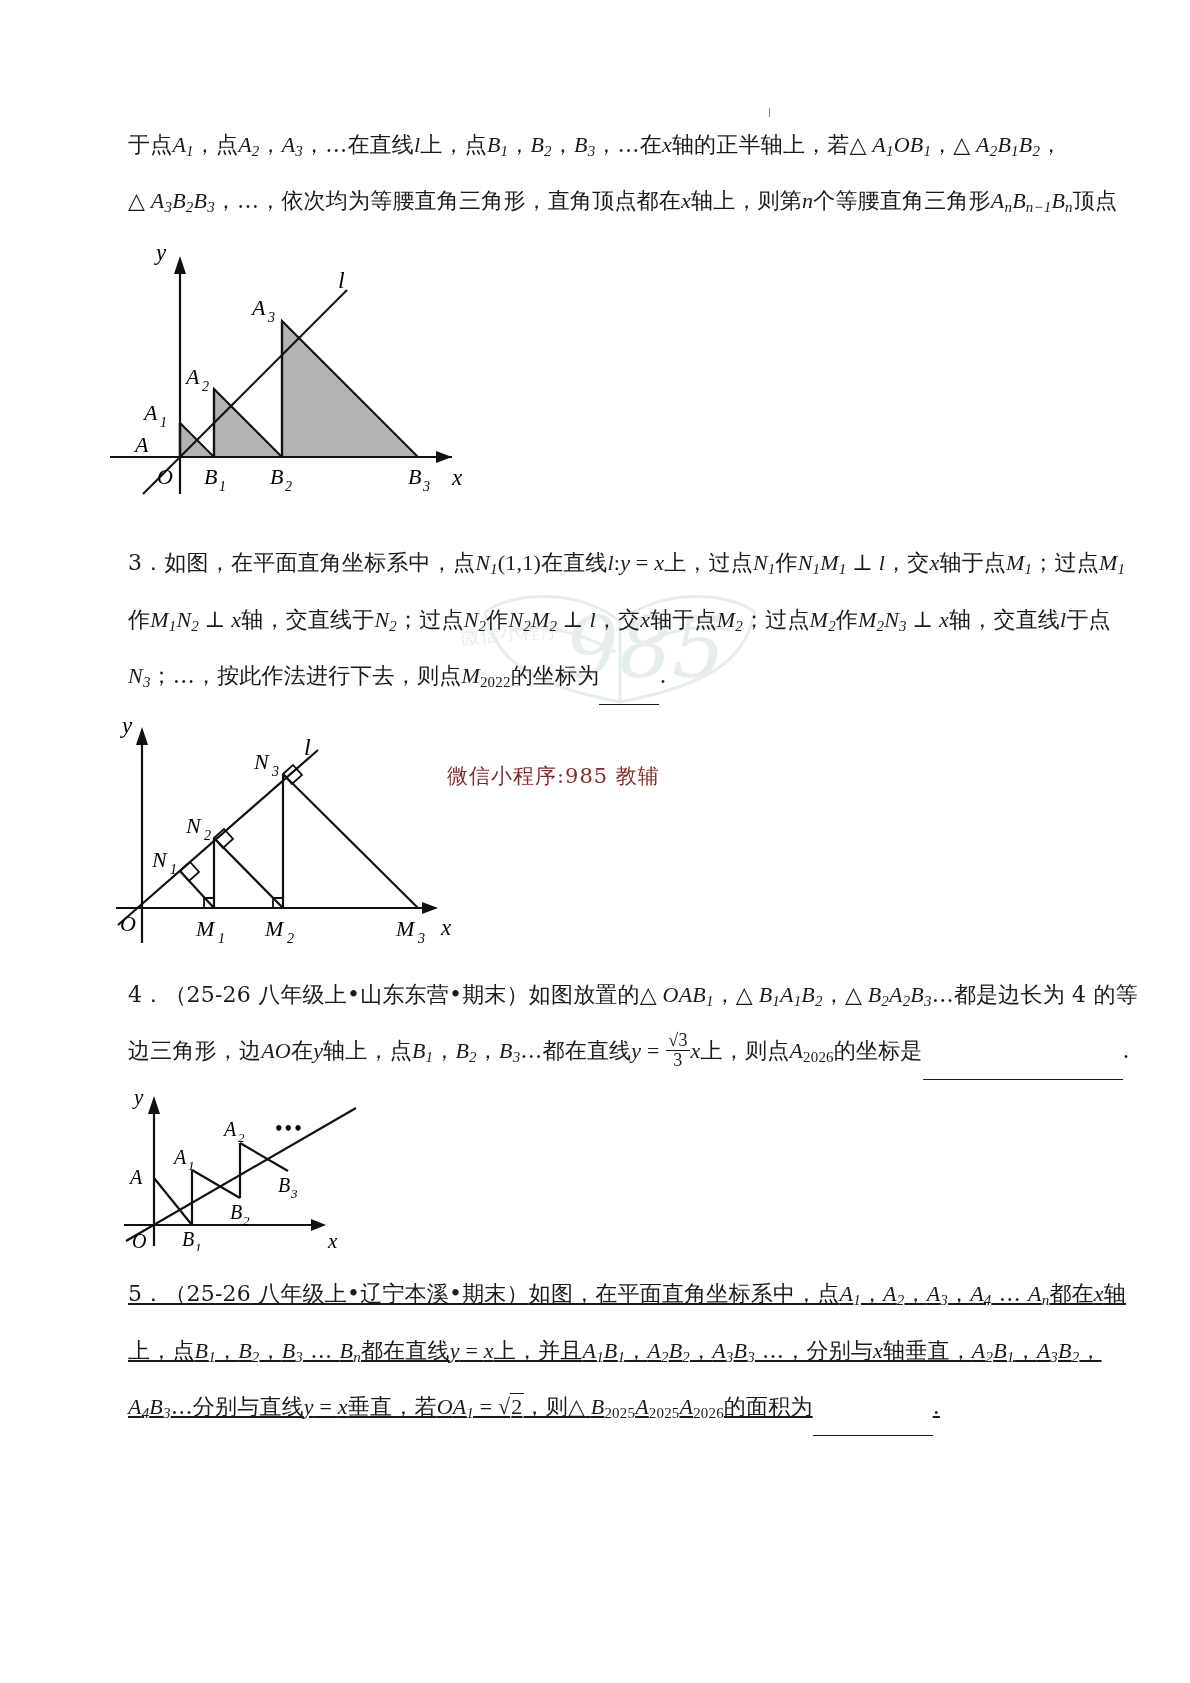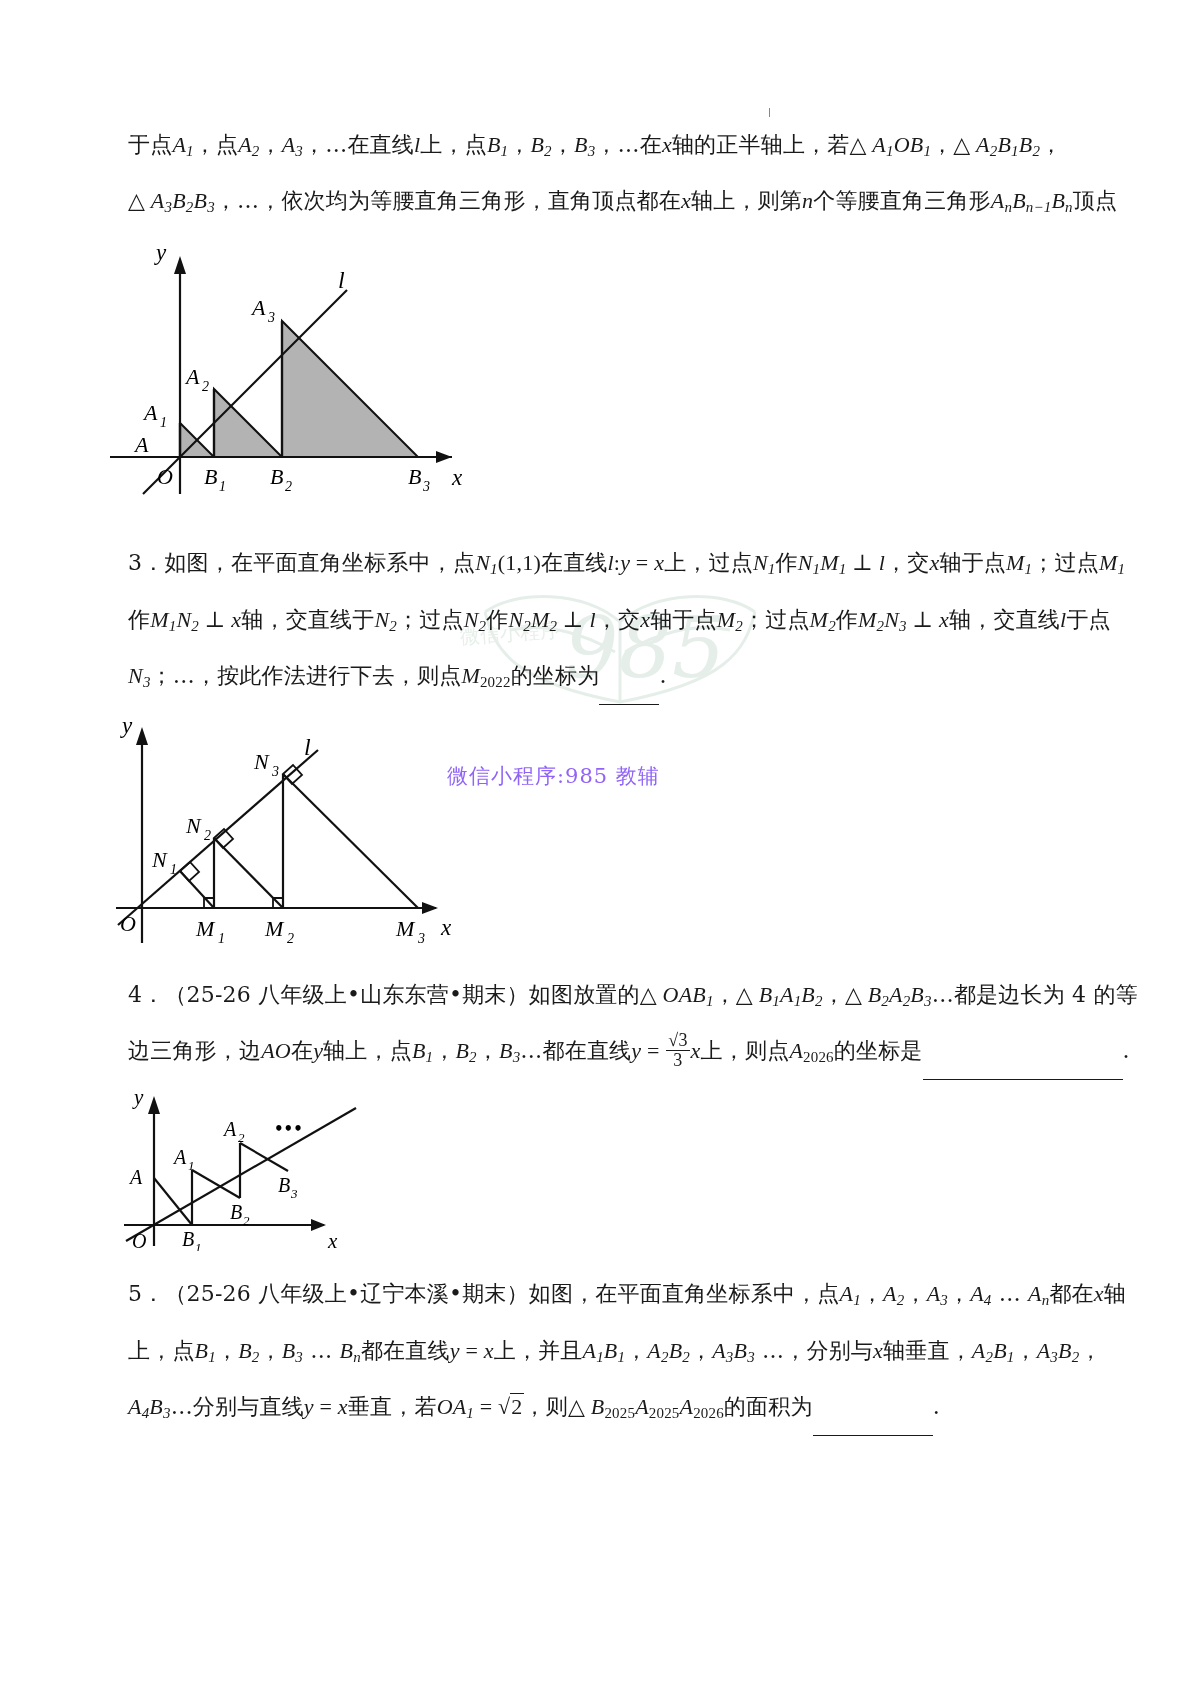--- a/index.html
+++ b/index.html
@@ -75,21 +75,21 @@
     pointer-events: none;
     user-select: none;
     color: #dfeae2;
     opacity: 0.95;
   }
   .wm-book { left: 455px; top: 582px; width: 330px; height: 175px; }
   .wm-text {
     left: 447px; top: 762px;
     font-size: 21px;
     letter-spacing: 1px;
-    color: #8b5cf6;
+    color: #7f1d1d;
     font-family: "DejaVu Serif", serif;
   }
   .wm-top {
     left: 460px; top: 620px;
     font-size: 20px;
     color: #e6efe9;
     font-family: "DejaVu Serif", serif;
     transform: rotate(-4deg);
   }
   
@@ -299,21 +299,21 @@
           <text x="137" y="139" font-family="Liberation Serif, serif" font-style="italic" font-size="13">2</text>
         </g>
         <g>
           <text x="172" y="106" font-family="Liberation Serif, serif" font-style="italic" font-size="20">B</text>
           <text x="185" y="112" font-family="Liberation Serif, serif" font-style="italic" font-size="13">3</text>
         </g>
         <text x="168" y="48" font-family="DejaVu Sans, sans-serif" font-size="15" font-weight="bold">•••</text>
       </svg>
     </div>
 
-    <div style="margin-top:18px;">
+    <div style="margin-top:18px;text-decoration:underline;">
       <div class="qline"><span class="han">5．（25-26 八年级上•辽宁本溪•期末）</span><span class="han">如图，在平面直角坐标系中，点</span><i class="m">A</i><sub>1</sub><span class="han">，</span><i class="m">A</i><sub>2</sub><span class="han">，</span><i class="m">A</i><sub>3</sub><span class="han">，</span><i class="m">A</i><sub>4</sub><span class="han"> … </span><i class="m">A</i><sub>n</sub><span class="han">都在</span><i class="m">x</i><span class="han">轴</span></div>
       <div class="qline"><span class="han">上，点</span><i class="m">B</i><sub>1</sub><span class="han">，</span><i class="m">B</i><sub>2</sub><span class="han">，</span><i class="m">B</i><sub>3</sub><span class="han"> … </span><i class="m">B</i><sub>n</sub><span class="han">都在直线</span><i class="m">y</i><span>&nbsp;=&nbsp;</span><i class="m">x</i><span class="han">上，并且</span><i class="m">A</i><sub>1</sub><i class="m">B</i><sub>1</sub><span class="han">，</span><i class="m">A</i><sub>2</sub><i class="m">B</i><sub>2</sub><span class="han">，</span><i class="m">A</i><sub>3</sub><i class="m">B</i><sub>3</sub><span class="han"> …，分别与</span><i class="m">x</i><span class="han">轴垂直，</span><i class="m">A</i><sub>2</sub><i class="m">B</i><sub>1</sub><span class="han">，</span><i class="m">A</i><sub>3</sub><i class="m">B</i><sub>2</sub><span class="han">，</span></div>
       <div class="qline"><i class="m">A</i><sub>4</sub><i class="m">B</i><sub>3</sub><span class="han">…分别与直线</span><i class="m">y</i><span>&nbsp;=&nbsp;</span><i class="m">x</i><span class="han">垂直，若</span><i class="m">O</i><i class="m">A</i><sub>1</sub><span>&nbsp;=&nbsp;</span><span class="sqrt"><span class="rad">√</span><span class="bar">2</span></span><span class="han">，则</span><span class="tri"></span>&nbsp;<i class="m">B</i><sub class="up">2025</sub><i class="m">A</i><sub class="up">2025</sub><i class="m">A</i><sub class="up">2026</sub><span class="han">的面积为</span><span class="blank-l" style="width:120px">&nbsp;</span><span class="han">.</span></div>
     </div>
 
   </div>
 
 
 </div>
 

